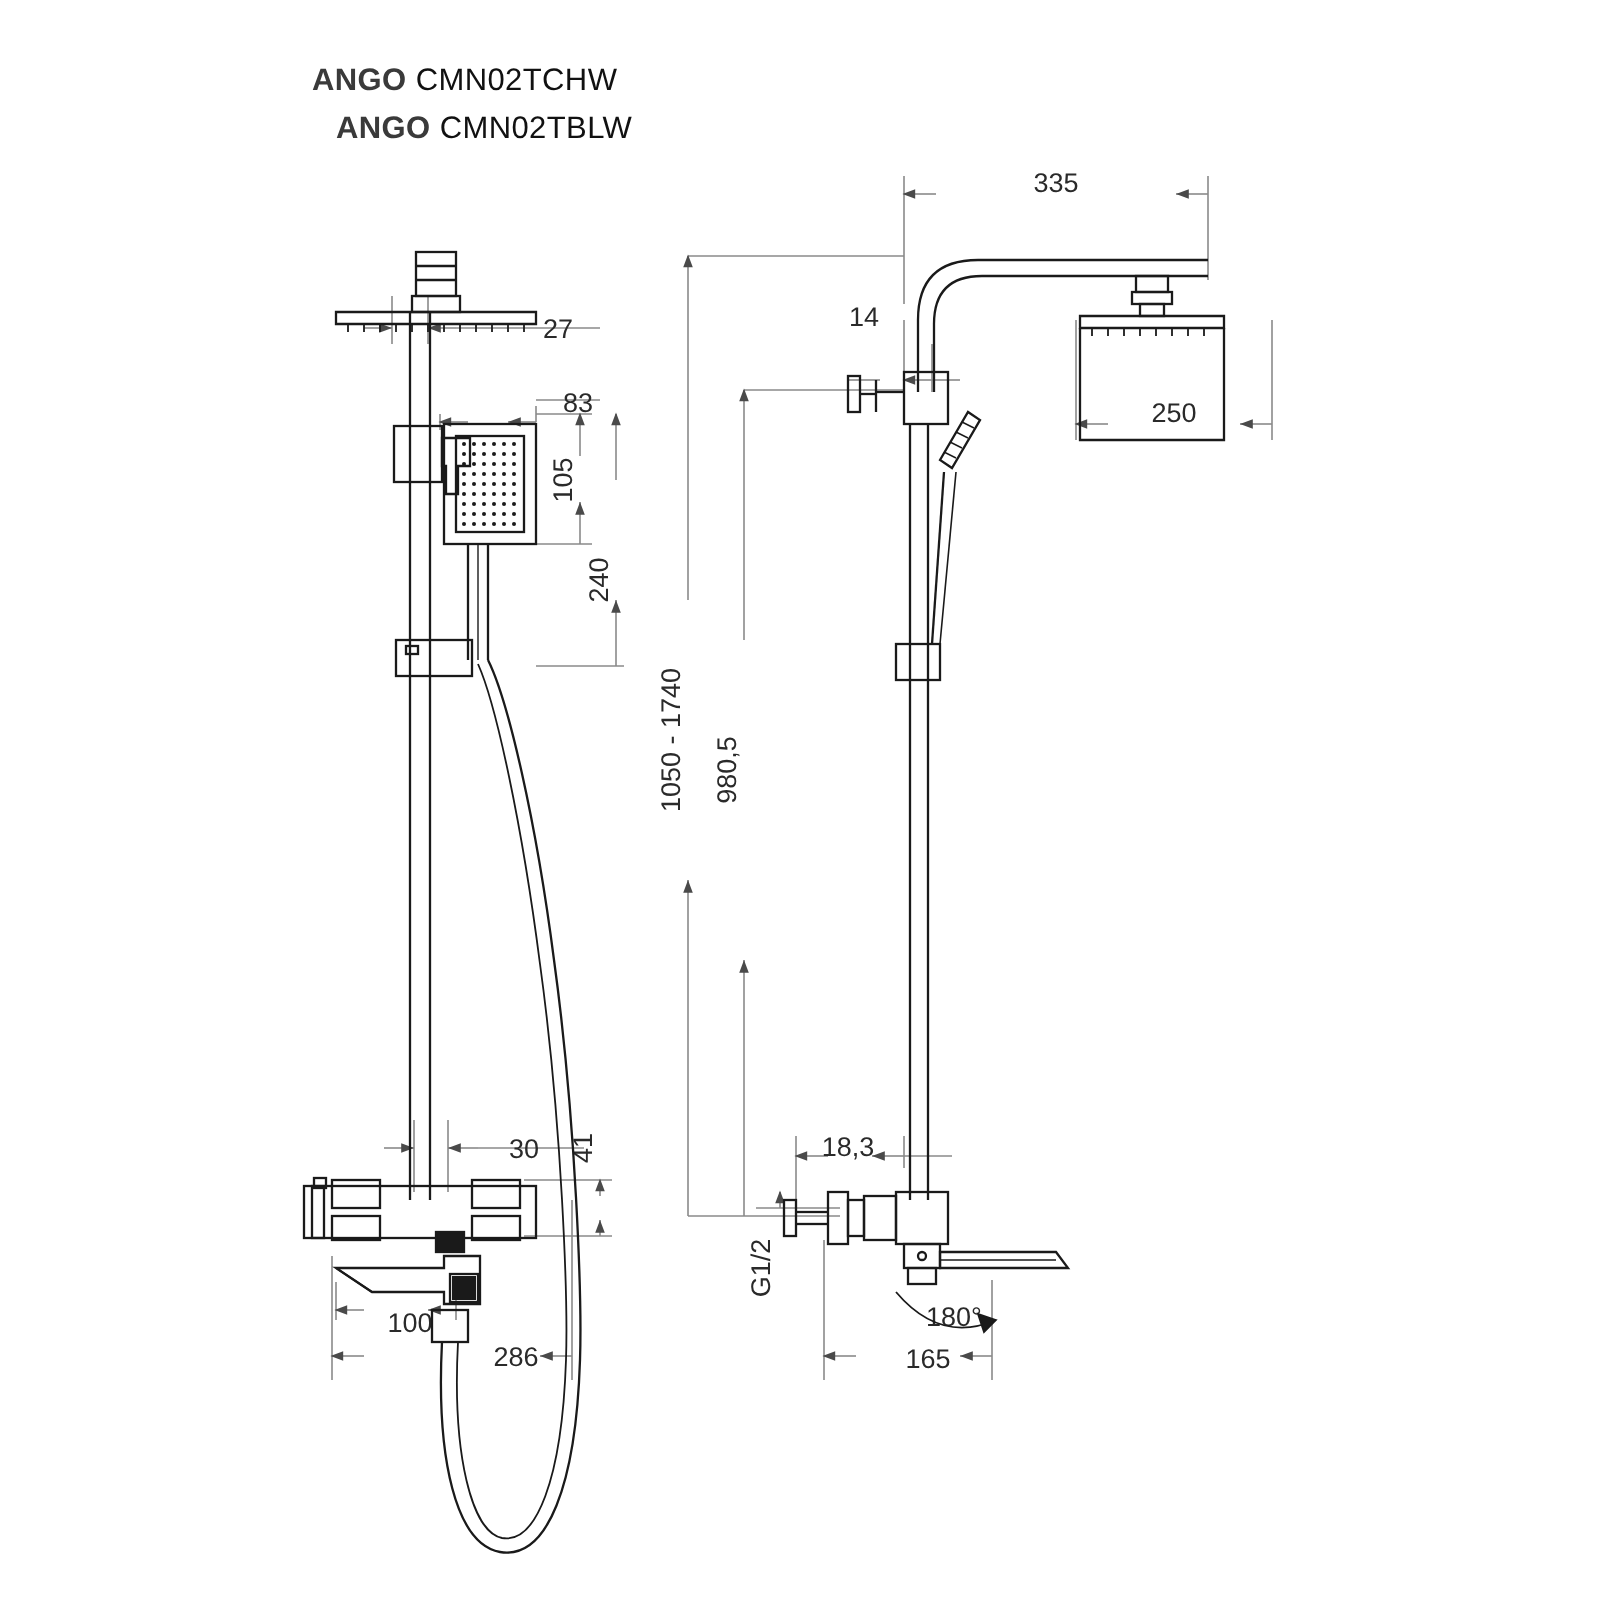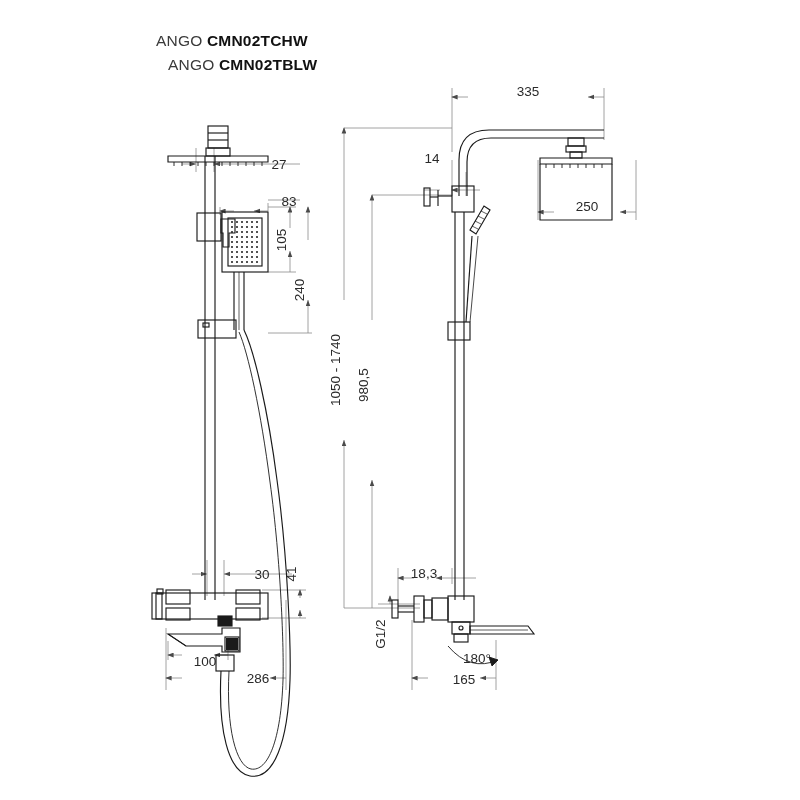--- a/index.html
+++ b/index.html
@@ -2,22 +2,22 @@
 <html><head>
 <meta charset="utf-8">
 <style>
   html,body{margin:0;padding:0;background:#ffffff;}
   body{width:800px;height:800px;position:relative;
        font-family:"Liberation Sans", sans-serif;overflow:hidden;}
   #root{position:absolute;inset:0;}
   .title{position:absolute;left:156px;top:32px;font-size:15.5px;color:#1c1c1c;letter-spacing:.2px;}
   .title .t2{position:absolute;left:12px;top:24px;white-space:nowrap;}
   .title .t1{position:absolute;left:0;top:0;white-space:nowrap;}
-  .lite{font-weight:400;color:#3a3a3a;}
-  .bold{font-weight:700;color:#111;}
+  .lite{font-weight:700;color:#3a3a3a;}
+  .bold{font-weight:400;color:#111;}
   svg{position:absolute;left:0;top:0;}
   .dimtxt{font-family:"Liberation Sans", sans-serif;font-size:13.5px;fill:#2a2a2a;}
 </style>
 </head>
 <body>
 
 <div id="root">
 
   <div class="title">
     <div class="t1">

